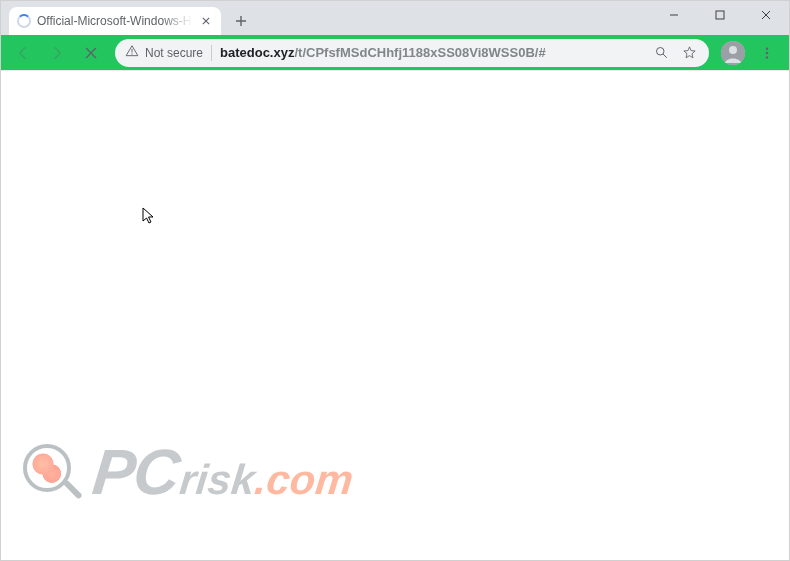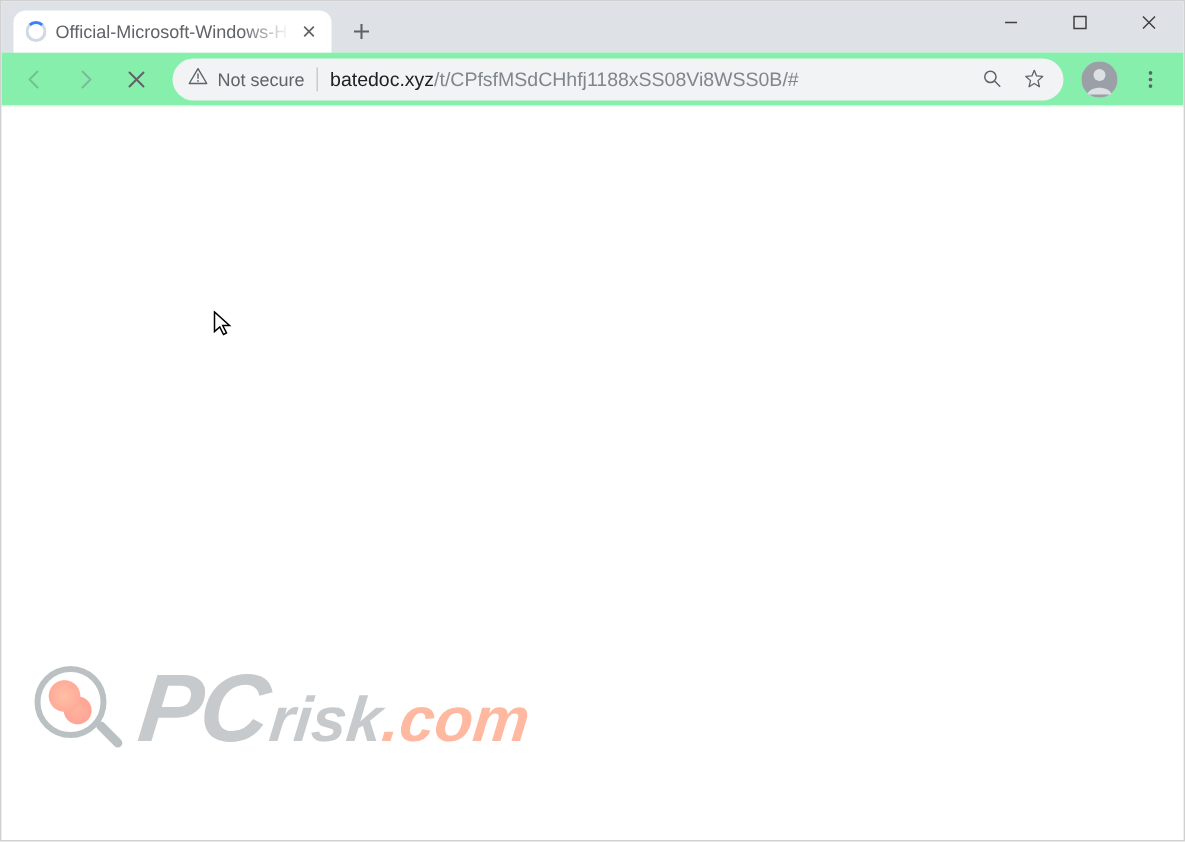--- a/index.html
+++ b/index.html
@@ -90,21 +90,21 @@
     width: 46px;
     height: 28px;
     display: flex;
     align-items: center;
     justify-content: center;
     cursor: pointer;
   }
   .win-btn svg { width: 10px; height: 10px; }
   .addr-bar {
     height: 36px;
-    background: #86efac;
+    background: #22c55e;
     border-bottom: 1px solid #e8eaed;
     display: flex;
     align-items: center;
     padding: 0 6px;
     gap: 2px;
   }
   .nav-btn {
     width: 32px;
     height: 30px;
     display: flex;
@@ -136,20 +136,21 @@
     border-right: 1px solid #c8cacc;
     height: 16px;
   }
   .security svg { width: 14px; height: 14px; }
   .url {
     flex: 1;
     font-size: 13px;
     color: #80868b;
     white-space: nowrap;
     overflow: hidden;
+    font-weight: bold;
   }
   .url .host { color: #202124; }
   .omni-icon {
     width: 20px;
     height: 20px;
     display: flex;
     align-items: center;
     justify-content: center;
     cursor: pointer;
   }

